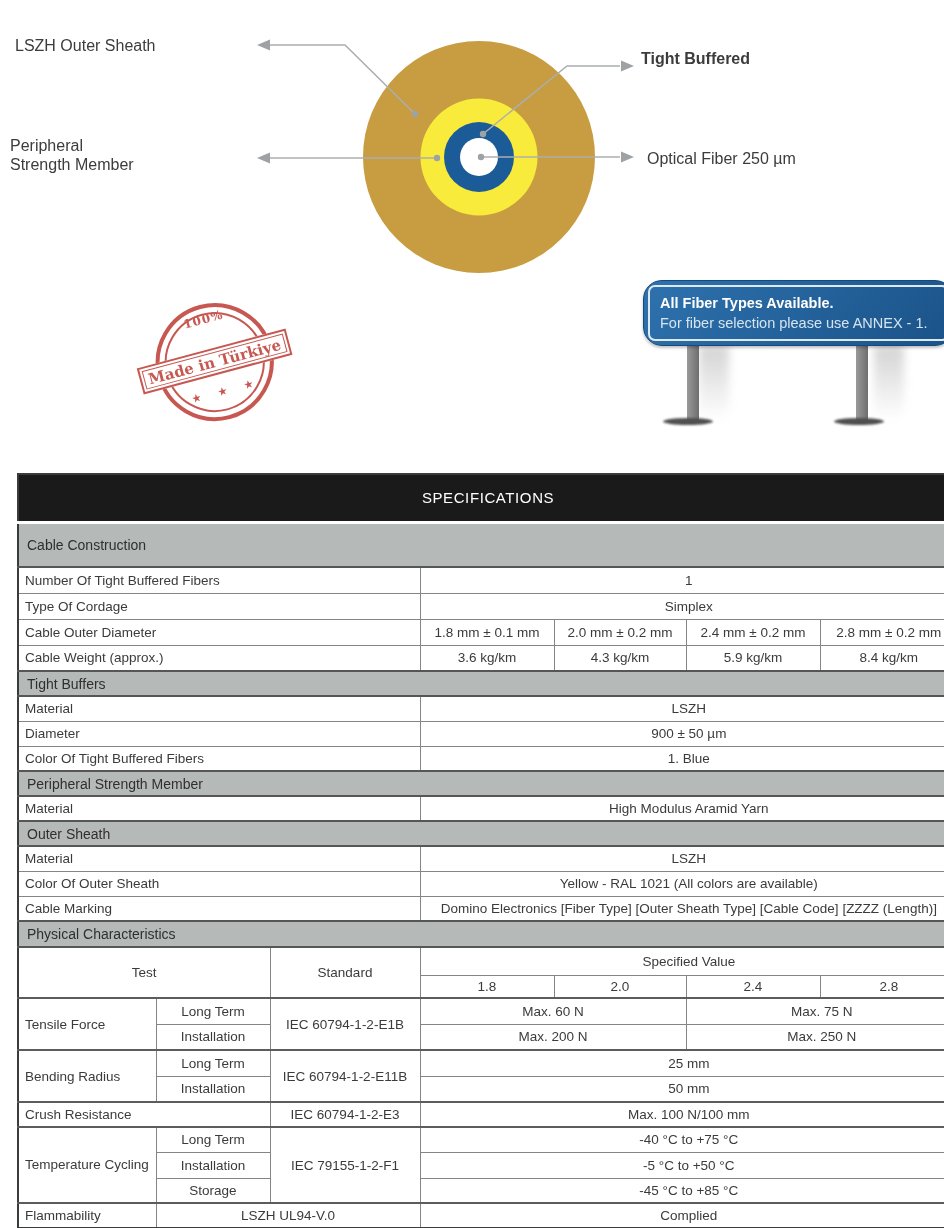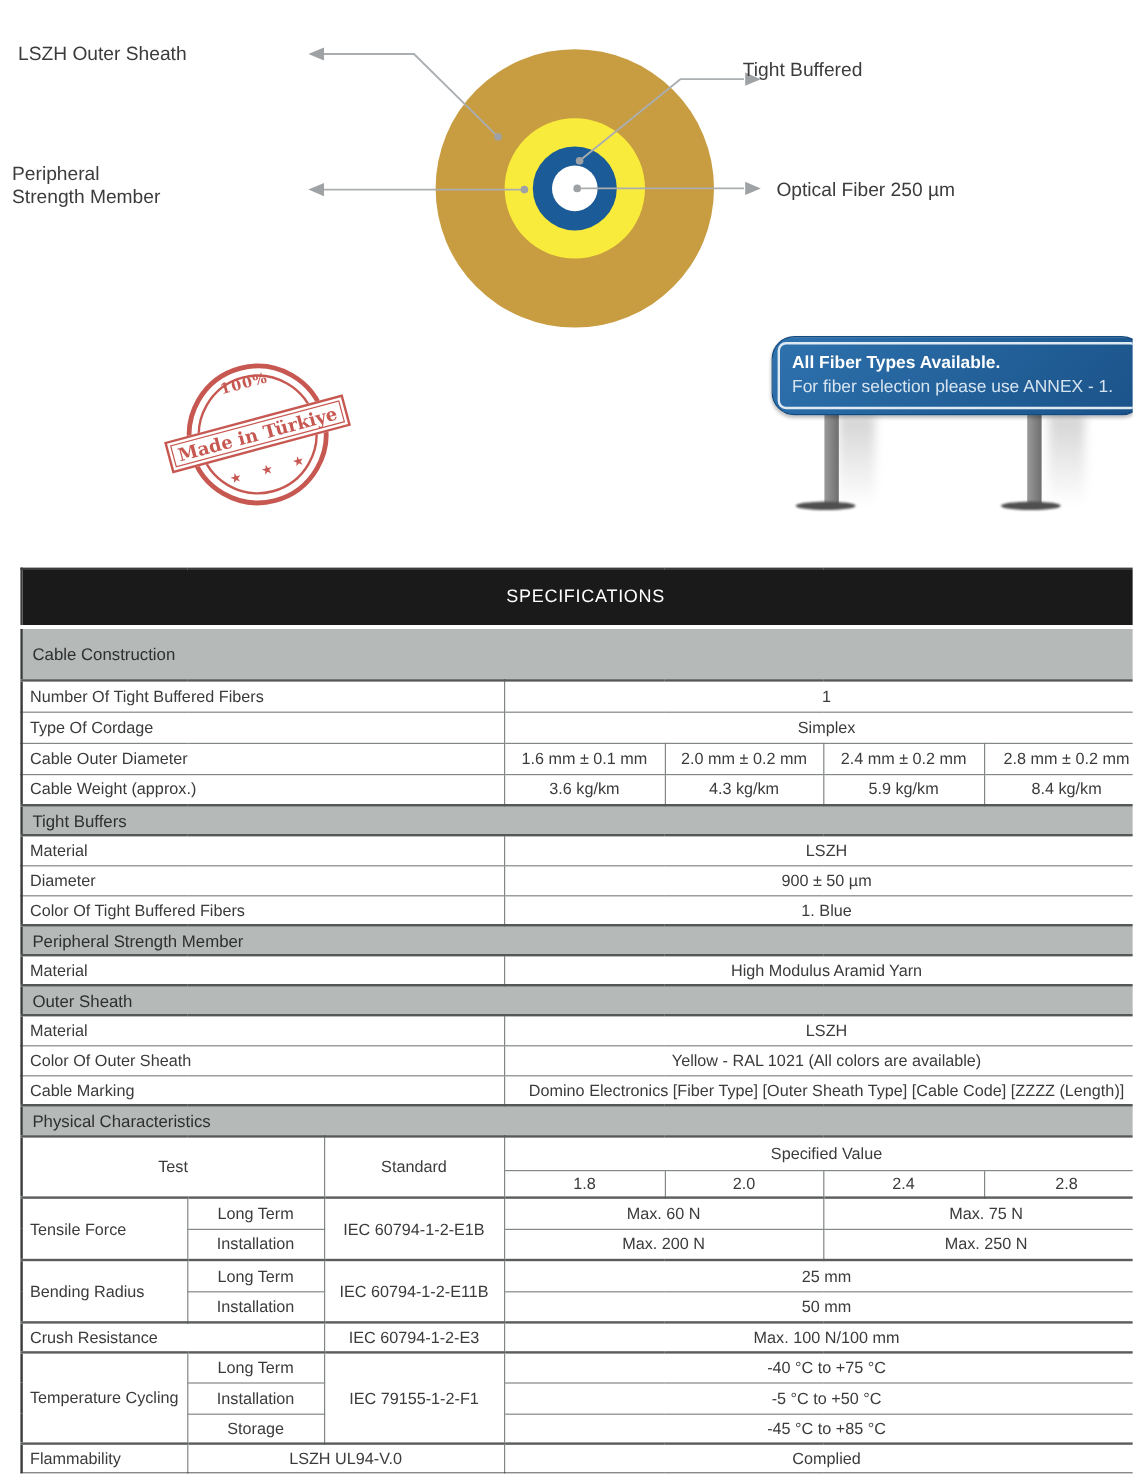--- a/index.html
+++ b/index.html
@@ -140,21 +140,21 @@
     </g>
   </svg>
 
   <div class="diagram-label lbl-right-align" style="top:36px; right:689px; width:240px;">LSZH Outer Sheath</div>
 
   <div class="diagram-label lbl-right-align" style="top:136px; right:694px; width:240px;">
     <div>Peripheral</div>
     <div>Strength Member</div>
   </div>
 
-  <div class="diagram-label" style="top:49px; left:619px; width:260px;">
+  <div class="diagram-label" style="top:49px; left:641px; width:260px;font-weight:bold;">
     <div>Tight Buffered</div>
   </div>
 
   <div class="diagram-label" style="top:149px; left:647px; width:260px;">Optical Fiber 250 µm</div>
 
   <div class="stamp">
     <div class="stamp-ring-outer"></div>
     <div class="stamp-ring-inner"></div>
     <div class="stamp-percent">100%</div>
     <div class="stamp-banner">
@@ -202,21 +202,21 @@
         <tr style="height:26px">
           <td colspan="3" class="lbl">Number Of Tight Buffered Fibers</td>
           <td colspan="4" class="val">1</td>
         </tr>
         <tr style="height:26px">
           <td colspan="3" class="lbl">Type Of Cordage</td>
           <td colspan="4" class="val">Simplex</td>
         </tr>
         <tr style="height:26px">
           <td colspan="3" class="lbl">Cable Outer Diameter</td>
-          <td class="val">1.6 mm ± 0.1 mm</td>
+          <td class="val">1.8 mm ± 0.1 mm</td>
           <td class="val">2.0 mm ± 0.2 mm</td>
           <td class="val">2.4 mm ± 0.2 mm</td>
           <td class="val">2.8 mm ± 0.2 mm</td>
         </tr>
         <tr style="height:26px">
           <td colspan="3" class="lbl">Cable Weight (approx.)</td>
           <td class="val">3.6 kg/km</td>
           <td class="val">4.3 kg/km</td>
           <td class="val">5.9 kg/km</td>
           <td class="val">8.4 kg/km</td>

